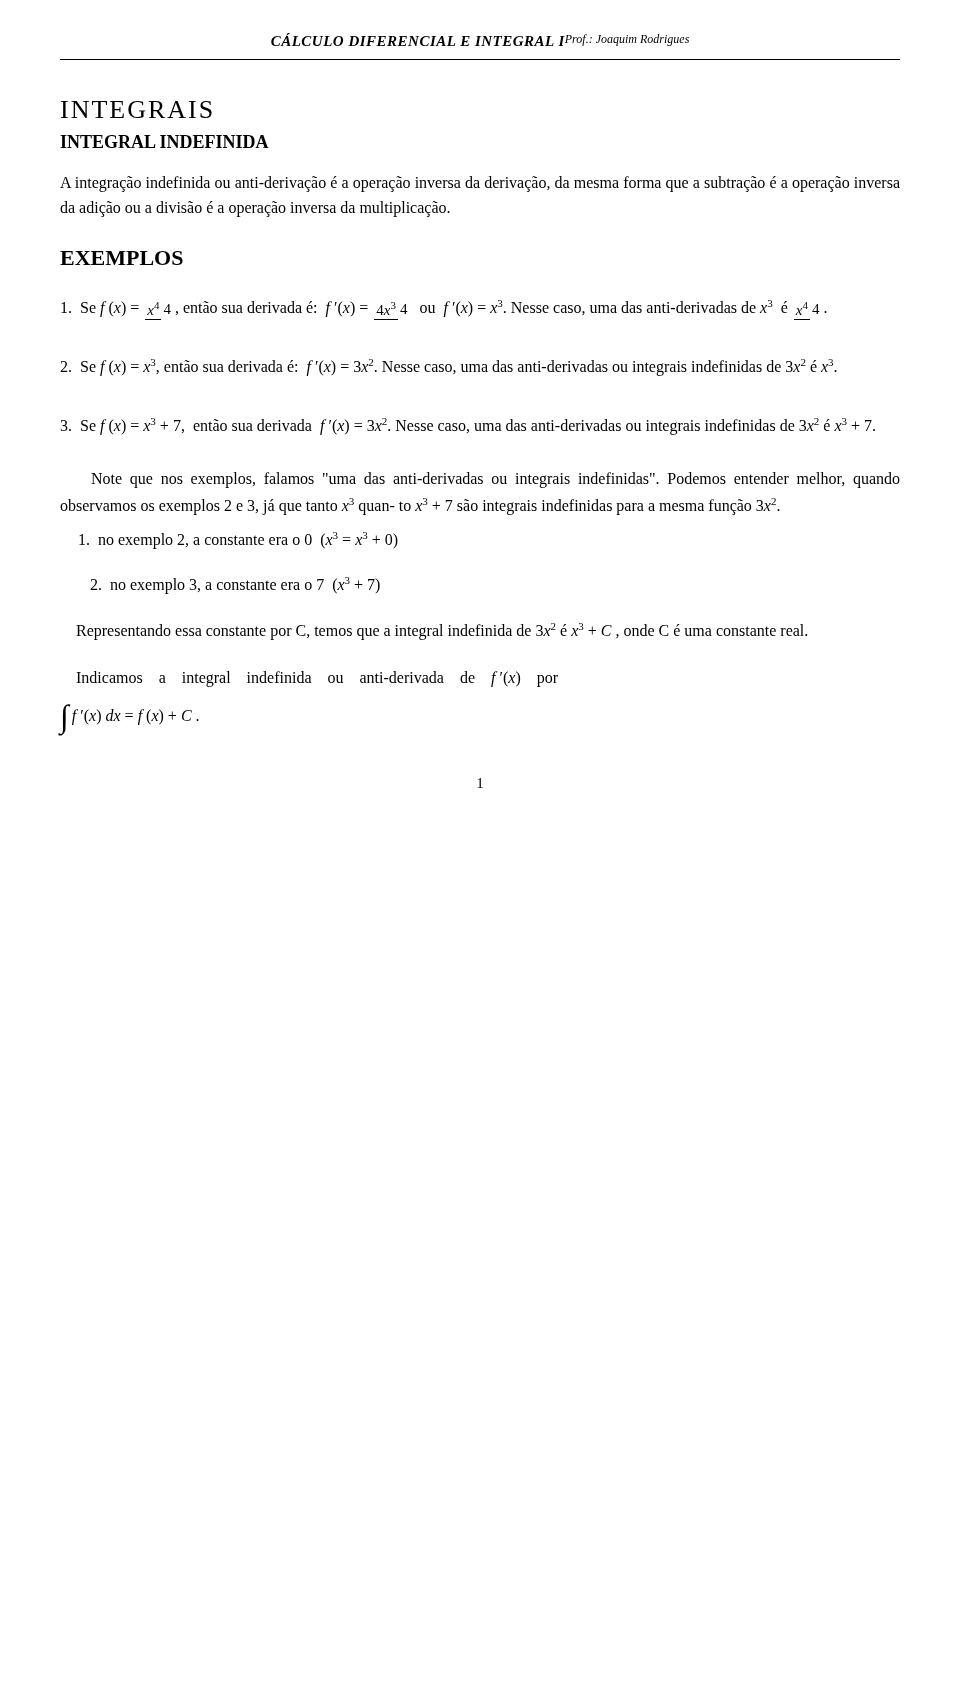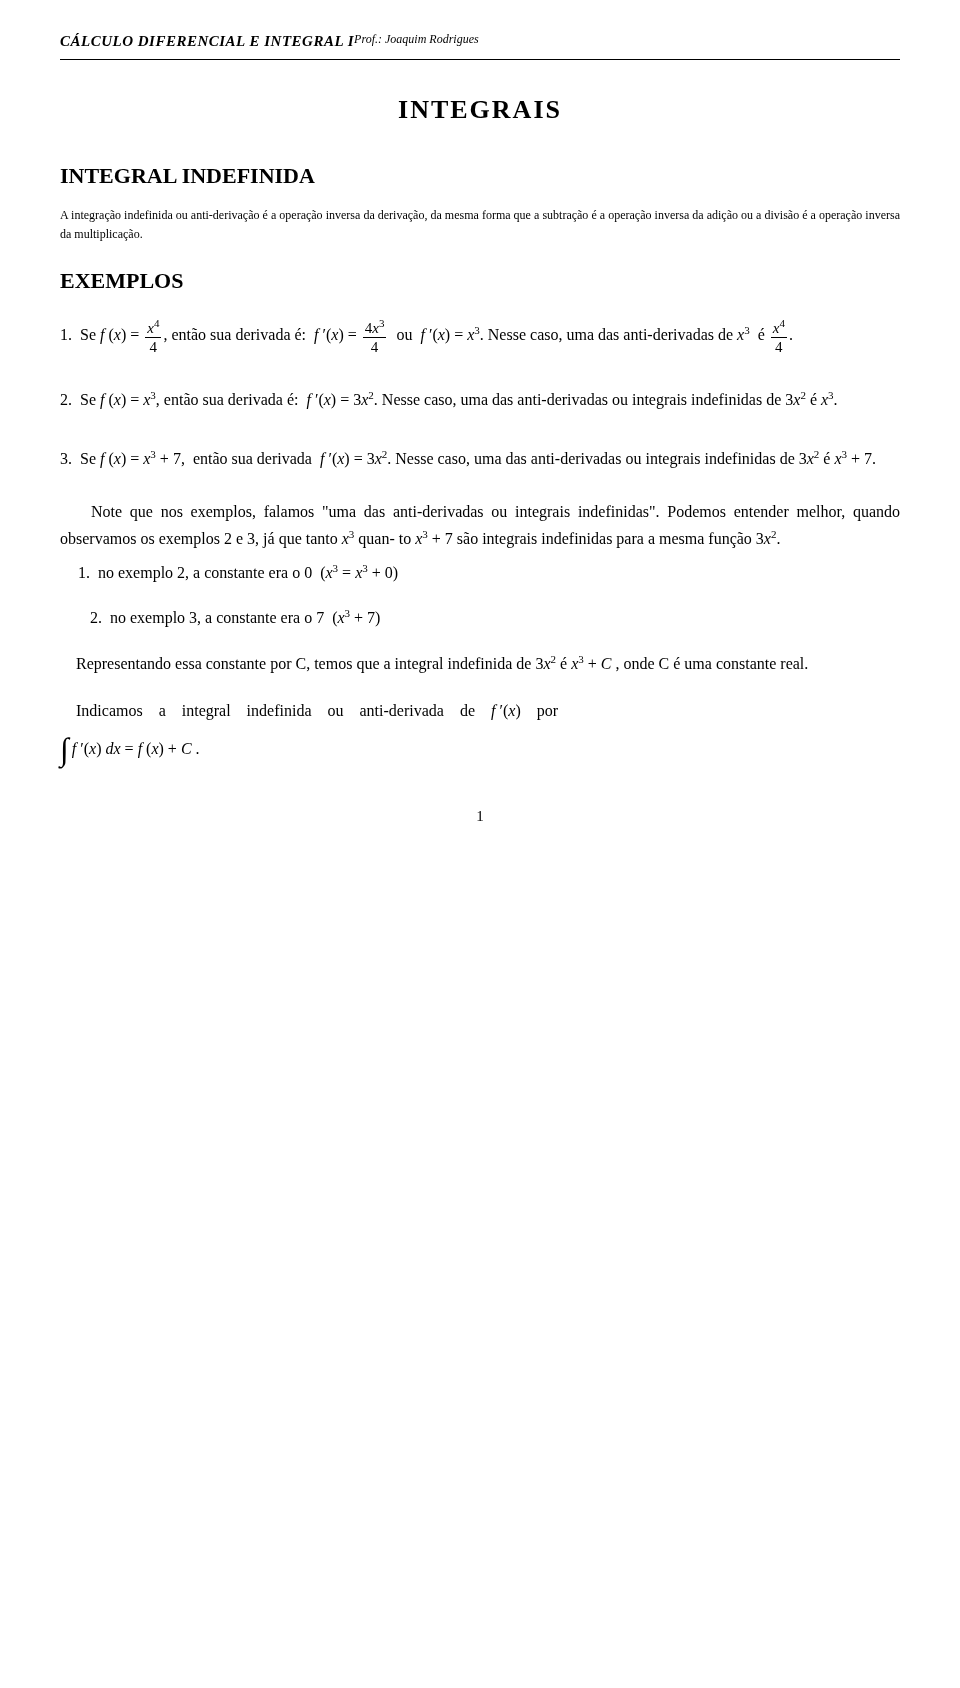--- a/index.html
+++ b/index.html
@@ -8,69 +8,67 @@
       color: #000;
       font-family: "Times New Roman", Times, serif;
       font-size: 16px;
       line-height: 1.5;
       width: 960px;
       min-height: 1688px;
       padding: 30px 60px 60px 60px;
     }
     .header {
       display: flex;
-      justify-content: flex-start;
+      justify-content: center;
       align-items: flex-start;
       border-bottom: 1px solid #000;
       padding-bottom: 6px;
       margin-bottom: 30px;
     }
     .header-left {
       font-size: 15px;
       font-style: italic;
       font-weight: bold;
       letter-spacing: 0.5px;
     }
     .header-right {
       font-size: 12px;
       font-style: italic;
     }
     .main-title {
-      text-align: center;
+      text-align: left;
       font-size: 26px;
-      font-weight: bold;
-      margin-bottom: 30px;
+      font-weight: normal;
       letter-spacing: 2px;
     }
     .section-title {
-      font-size: 22px;
+      font-size: 18px;
       font-weight: bold;
       margin-bottom: 14px;
     }
     .intro-text {
-      font-size: 12px;
+      font-size: 16px;
       line-height: 1.6;
       margin-bottom: 20px;
       text-align: justify;
     }
     .exemplos-title {
       font-size: 22px;
       font-weight: bold;
       margin-bottom: 14px;
     }
     .example-block {
       margin-bottom: 18px;
       text-align: justify;
     }
     .example-block p {
       line-height: 1.8;
     }
     .frac {
       display: inline-flex;
-      flex-direction: column;
       align-items: center;
       vertical-align: middle;
       margin: 0 2px;
       font-size: 15px;
     }
     .frac .num {
       border-bottom: 1px solid #000;
       padding: 0 2px;
       line-height: 1.2;
     }

